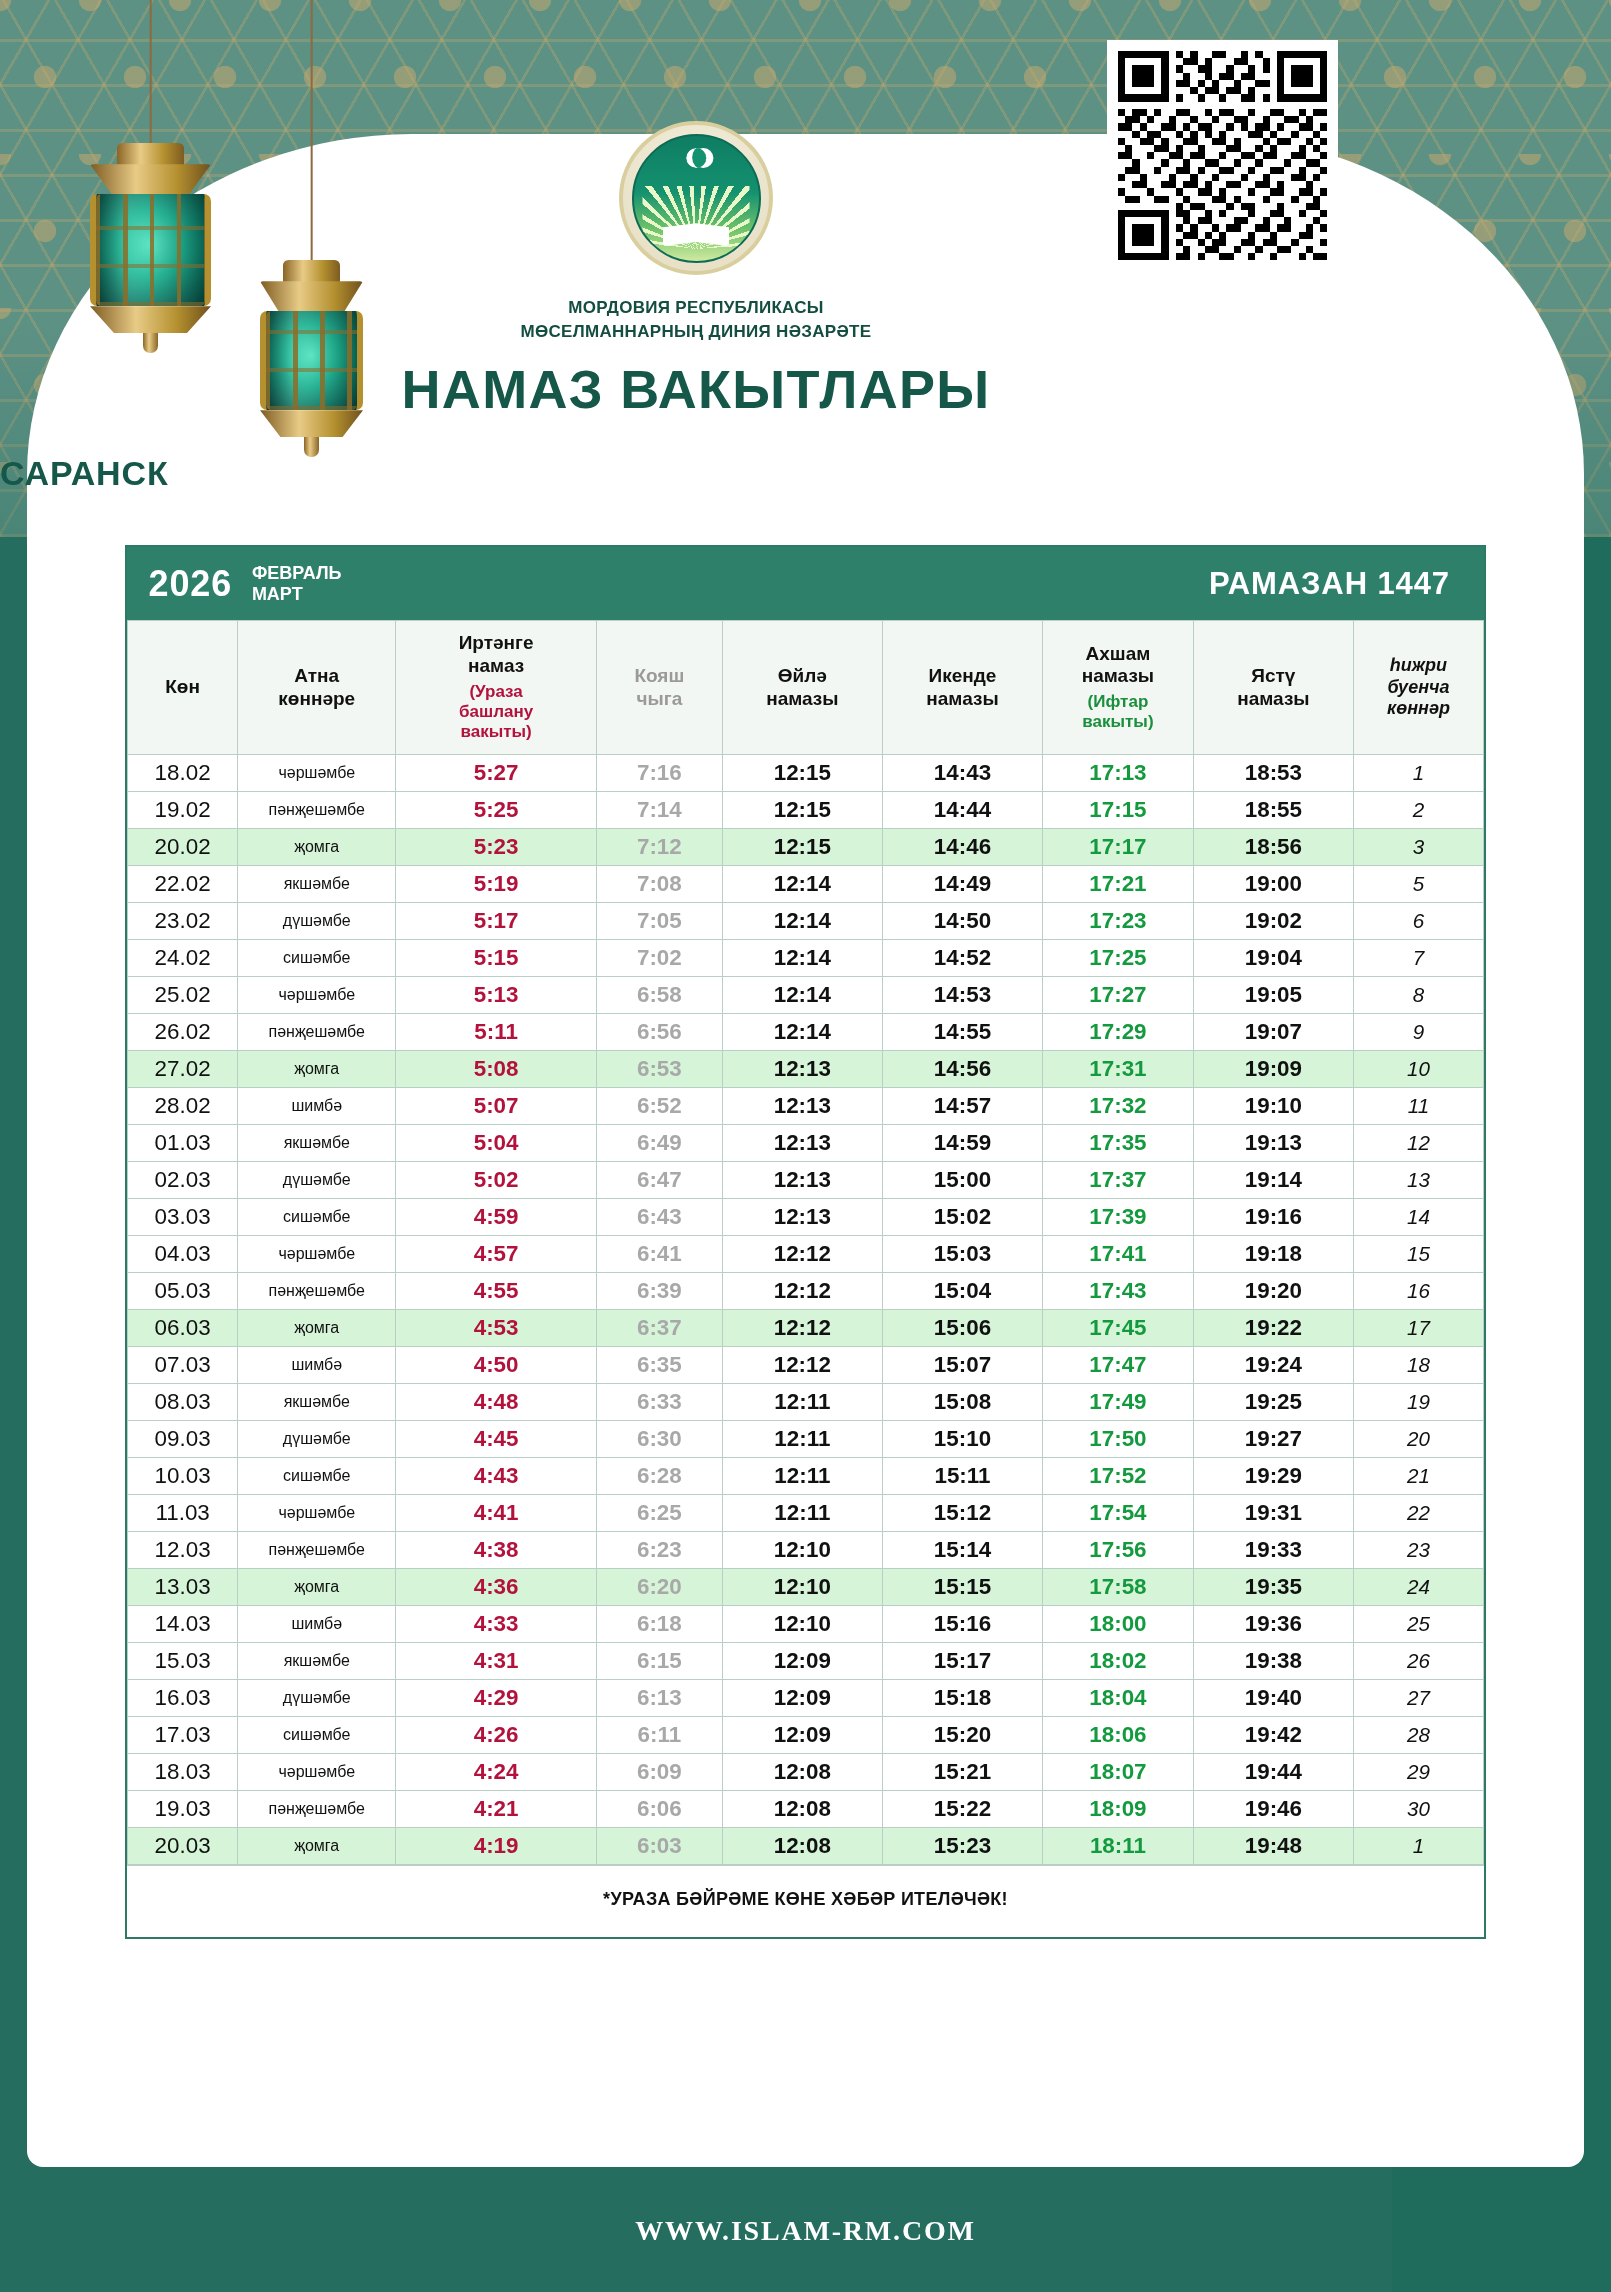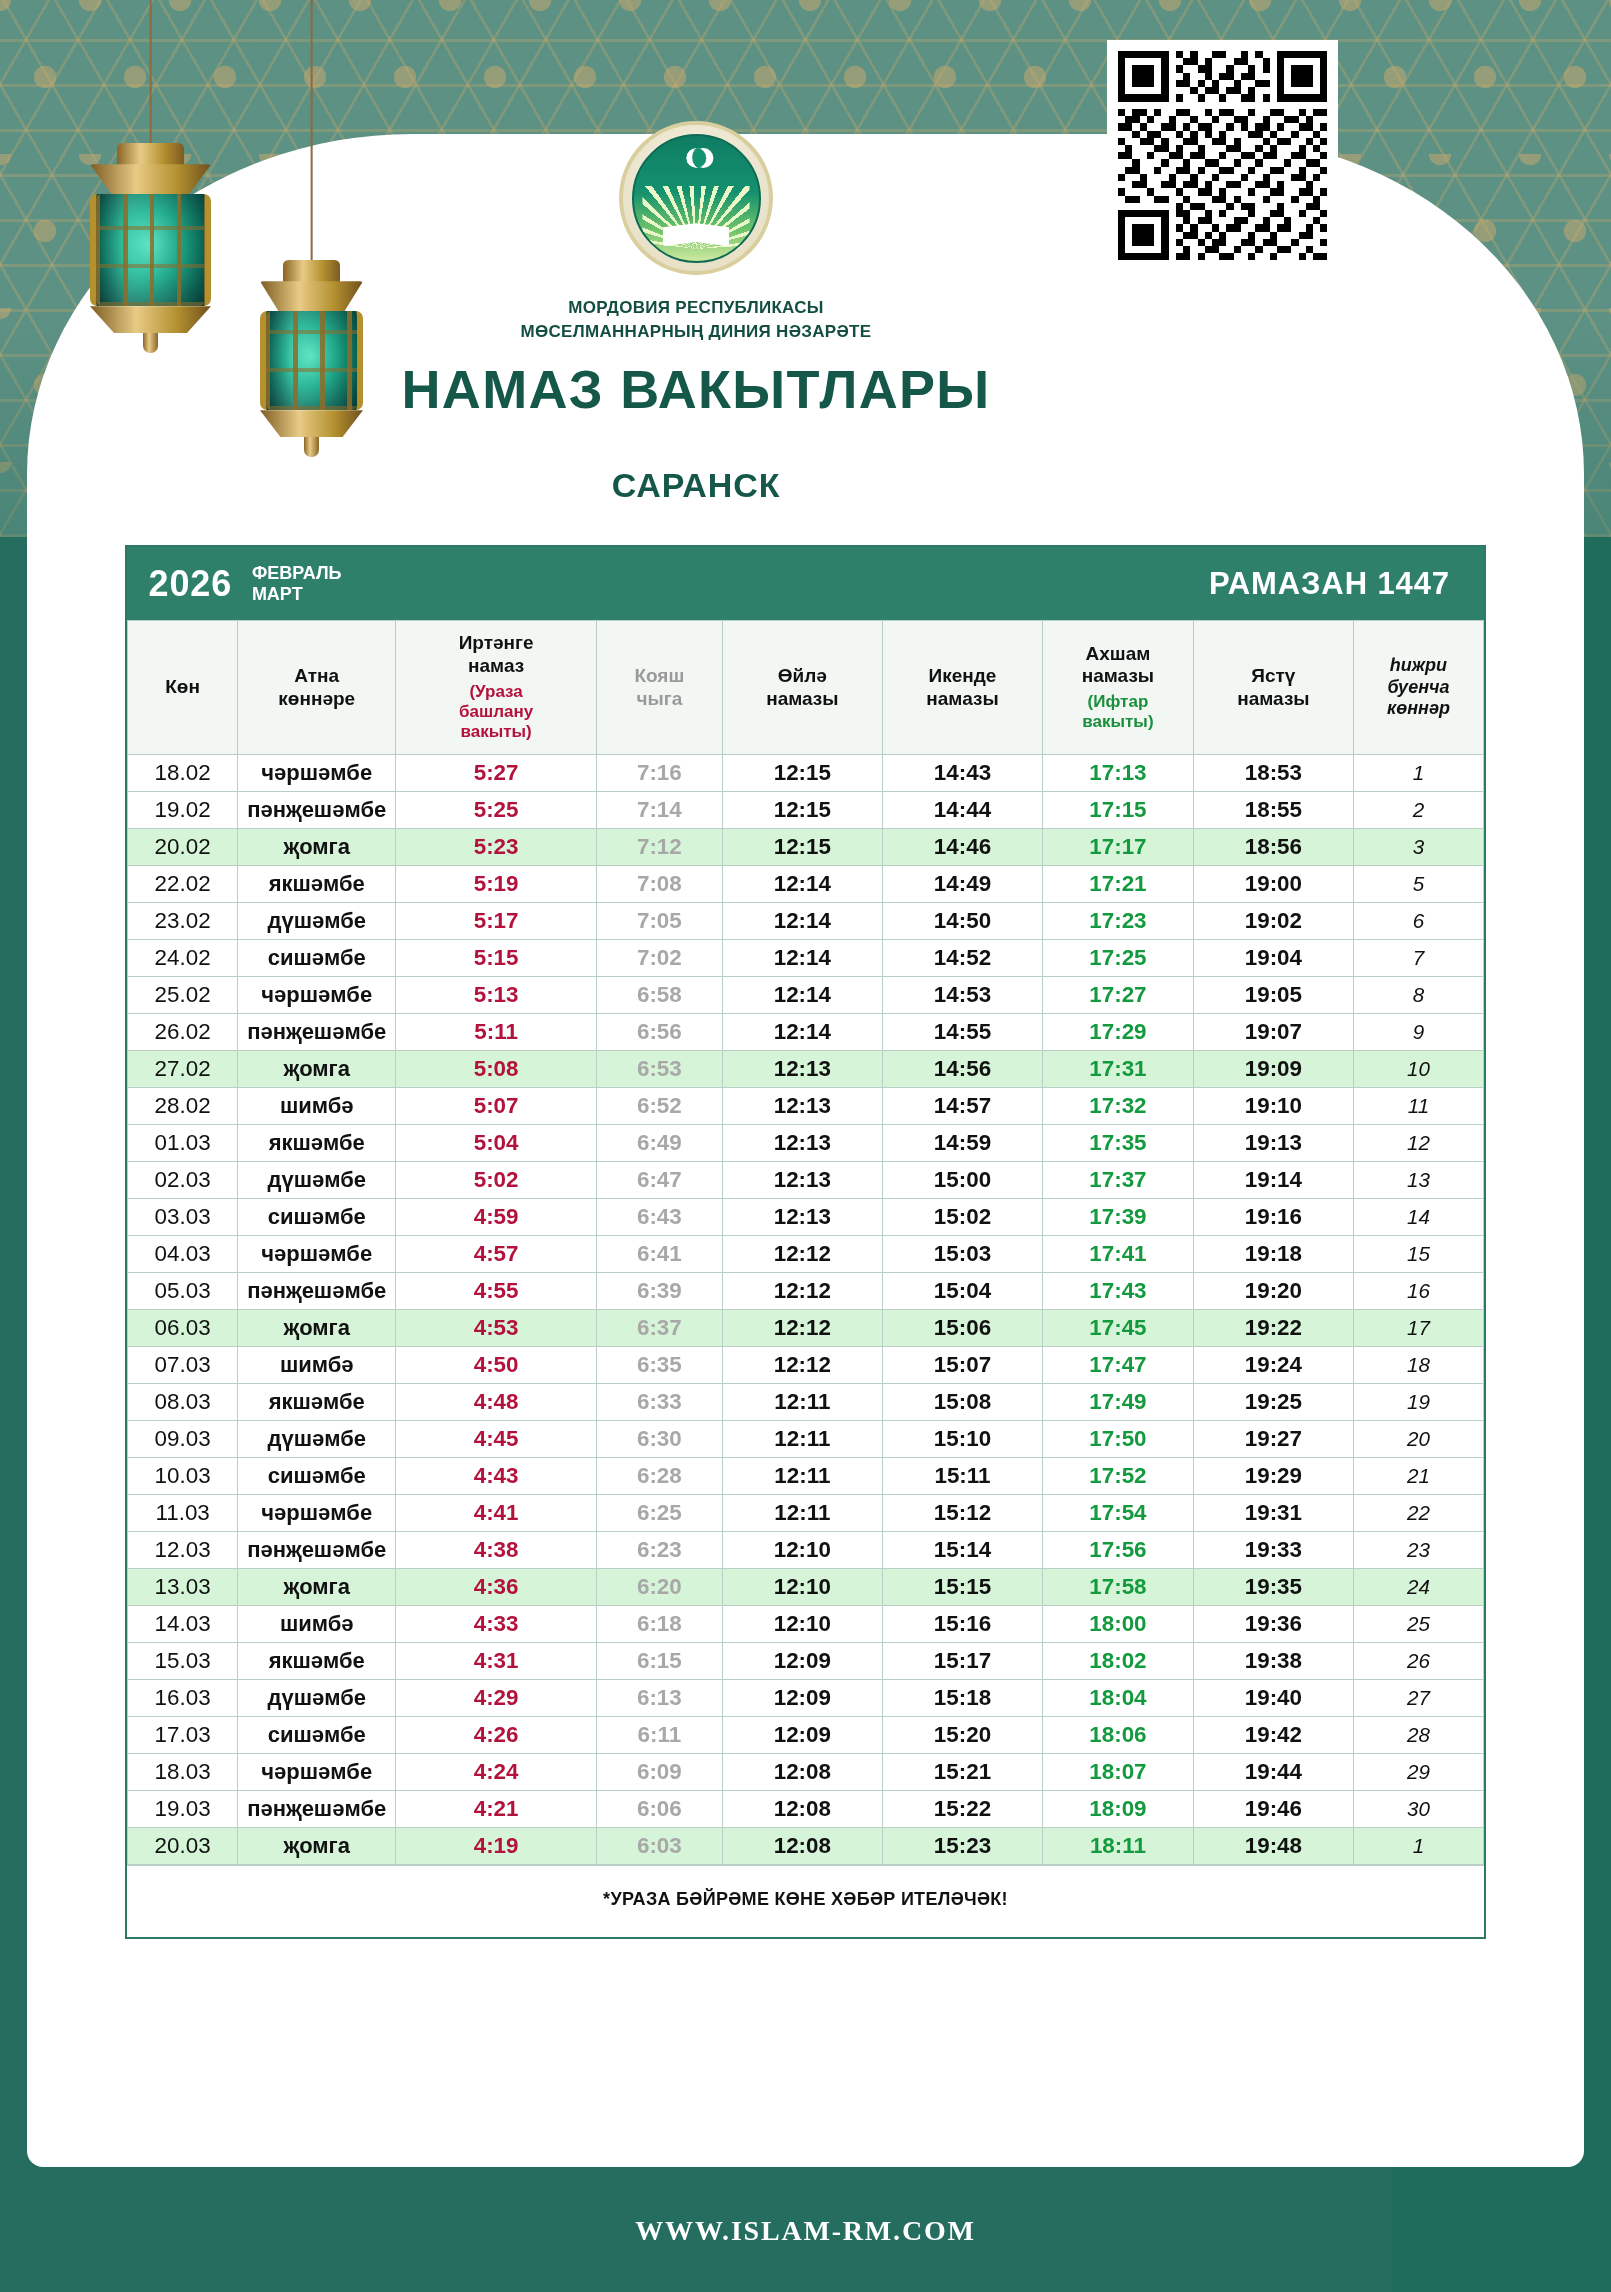--- a/index.html
+++ b/index.html
@@ -134,21 +134,21 @@
     position:absolute; top:296px; left:0; width:100%;
     text-align:center; z-index:6;
     font-size:17px; font-weight:bold; letter-spacing:0.3px;
     color:#134e41; line-height:1.42;
   }
   .main-title{
     position:absolute; top:358px; left:0; width:100%; text-align:center; z-index:6;
     font-size:54px; font-weight:bold; color:#15584a; letter-spacing:1.3px;
   }
   .city{
-    position:absolute; top:466px; left:0; width:100%; text-align:center; z-index:6;
+    position:absolute; top:454px; left:0; width:100%; text-align:left; z-index:6;
     font-size:34px; font-weight:bold; color:#15584a; letter-spacing:0.9px;
   }
 
   
   .qr {
     position:absolute; right:54px; top:40px; width:231px; height:231px;
     background:#fff; padding:10.7px; z-index:7;
   }
   .qr svg{display:block;width:100%;height:100%;}
 
@@ -175,21 +175,21 @@
     padding:9px 3.6px; line-height:1.2;
     height:134px; vertical-align:middle;
   }
   .th-sun{color:#9a9a9a;}
   .sub-red{color:#b3123c;font-size:17px;display:block;margin-top:3.6px;}
   .sub-green{color:#1a8f3c;font-size:17px;display:block;margin-top:3.6px;}
   .th-hijri{font-style:italic;font-weight:bold;font-size:18px;}
 
   tbody td{ height:37px; font-size:22.4px; font-weight:bold; color:#111; }
   td.c-date{font-weight:normal;font-size:22.4px;}
-  td.c-day{font-size:22px;font-weight:bold;}
+  td.c-day{font-size:16px;font-weight:normal;}
   td.c-fajr{color:#b3123c;}
   td.c-sun{color:#a8a8a8;}
   td.c-maghrib{color:#149a3e;}
   td.c-hijri{font-style:italic;font-weight:normal;font-size:20.6px;}
   tr.friday td{background:#d6f5d8;}
 
   .footnote{
     text-align:center; font-size:18px; font-weight:bold; color:#111;
     padding:23px 0 27px; letter-spacing:0.3px;
     border-top:0.9px solid #b9cfc6;

